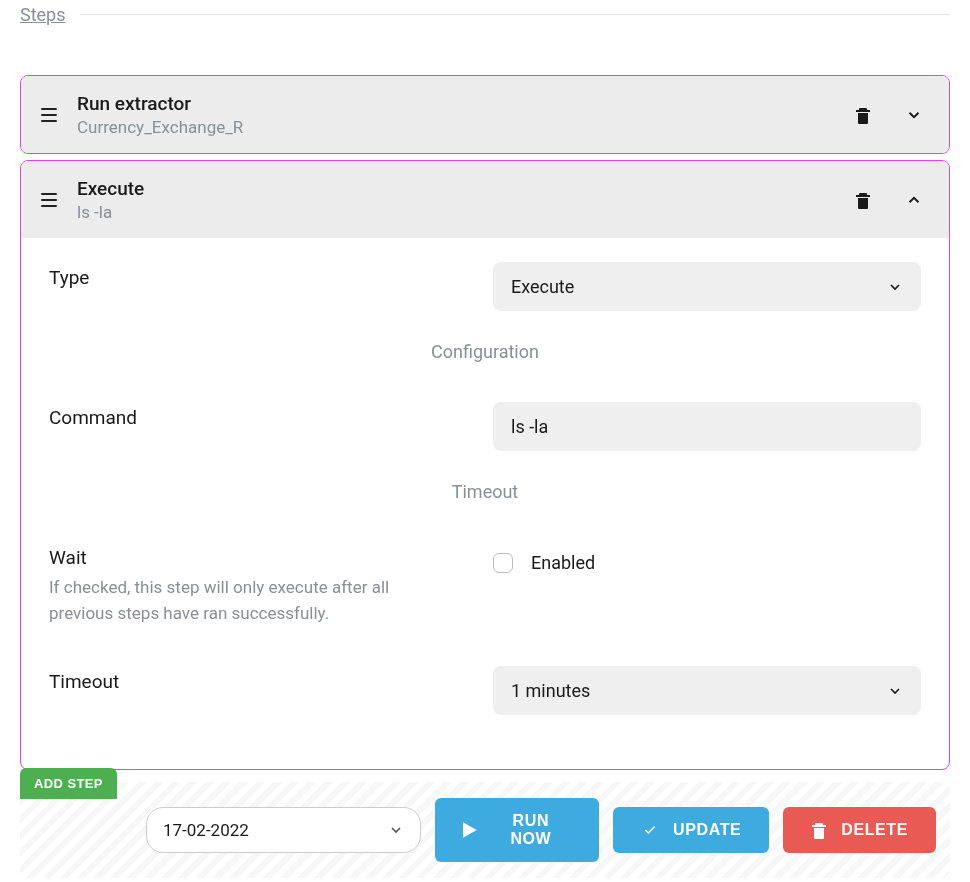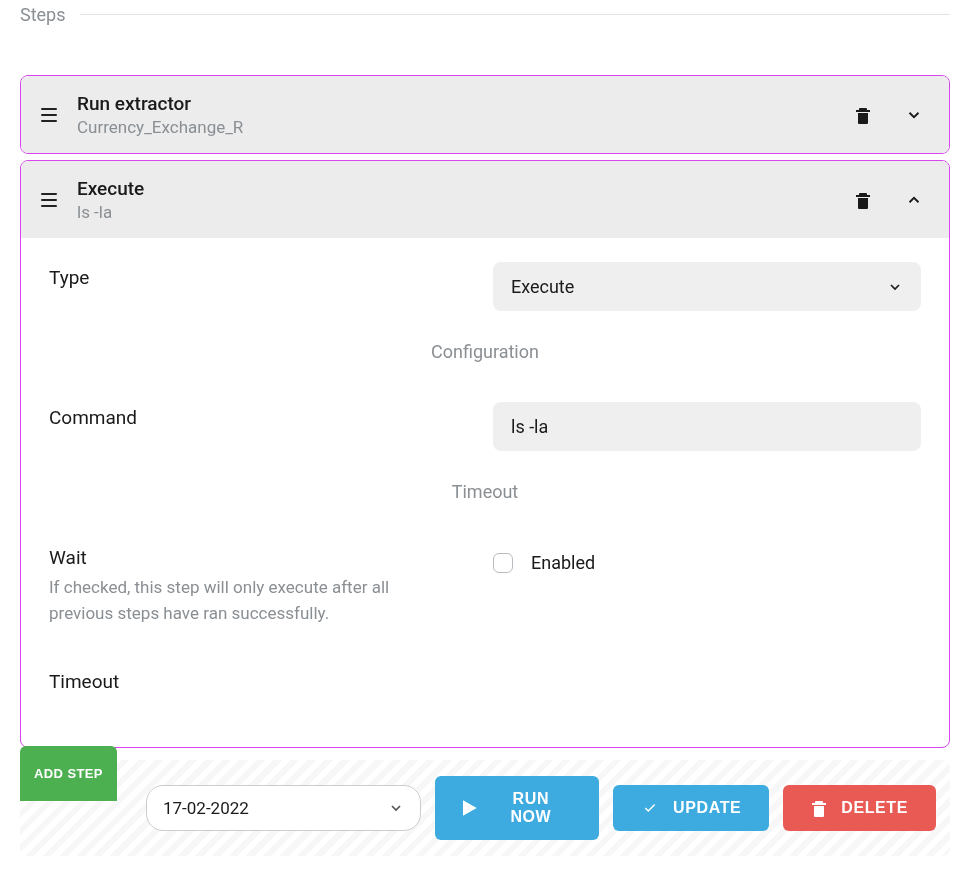--- a/index.html
+++ b/index.html
@@ -13,20 +13,21 @@
 
   
   .section-heading {
     display: flex;
     align-items: center;
     gap: 14px;
     color: #8a8f94;
     font-size: 18px;
     margin-top: 4px;
     margin-bottom: 50px;
+    text-decoration: underline;
   }
   .section-heading .hr {
     flex: 1;
     height: 1px;
     background: #e2e5e8;
   }
 
   .steps-container {
     display: flex;
     flex-direction: column;
@@ -176,21 +177,21 @@
   .add-step-btn {
     position: absolute;
     top: -14px;
     left: 0;
     background: #4caf50;
     color: #fff;
     font-size: 13px;
     font-weight: 600;
     border: none;
     border-radius: 6px 6px 0 0;
-    padding: 20px 14px;
+    padding: 8px 14px;
     cursor: pointer;
     z-index: 2;
     letter-spacing: 0.4px;
   }
   .footer-bar {
     background: repeating-linear-gradient(
       -45deg,
       #f7f7f7 0px,
       #f7f7f7 6px,
       #ffffff 6px,
@@ -343,20 +344,28 @@
         </div>
         <div class="form-control-col" style="padding-top:10px;">
           <div class="checkbox"></div>
           <span class="checkbox-label">Enabled</span>
         </div>
       </div>
 
       <div class="form-row">
         <div class="form-label-col">
           <div class="form-label">Timeout</div>
+        </div>
+        <div class="form-control-col">
+          <div class="filled-select">
+            <span>1 minutes</span>
+            <svg width="16" height="16" viewBox="0 0 24 24" fill="none" stroke="currentColor" stroke-width="2.5">
+                <polyline points="6 9 12 15 18 9"></polyline>
+              </svg>
+          </div>
         </div>
       </div>
 
     </div>
   </div>
 </div>
 
 <div class="footer-wrap">
   <button class="add-step-btn">
     <span>ADD STEP</span>

